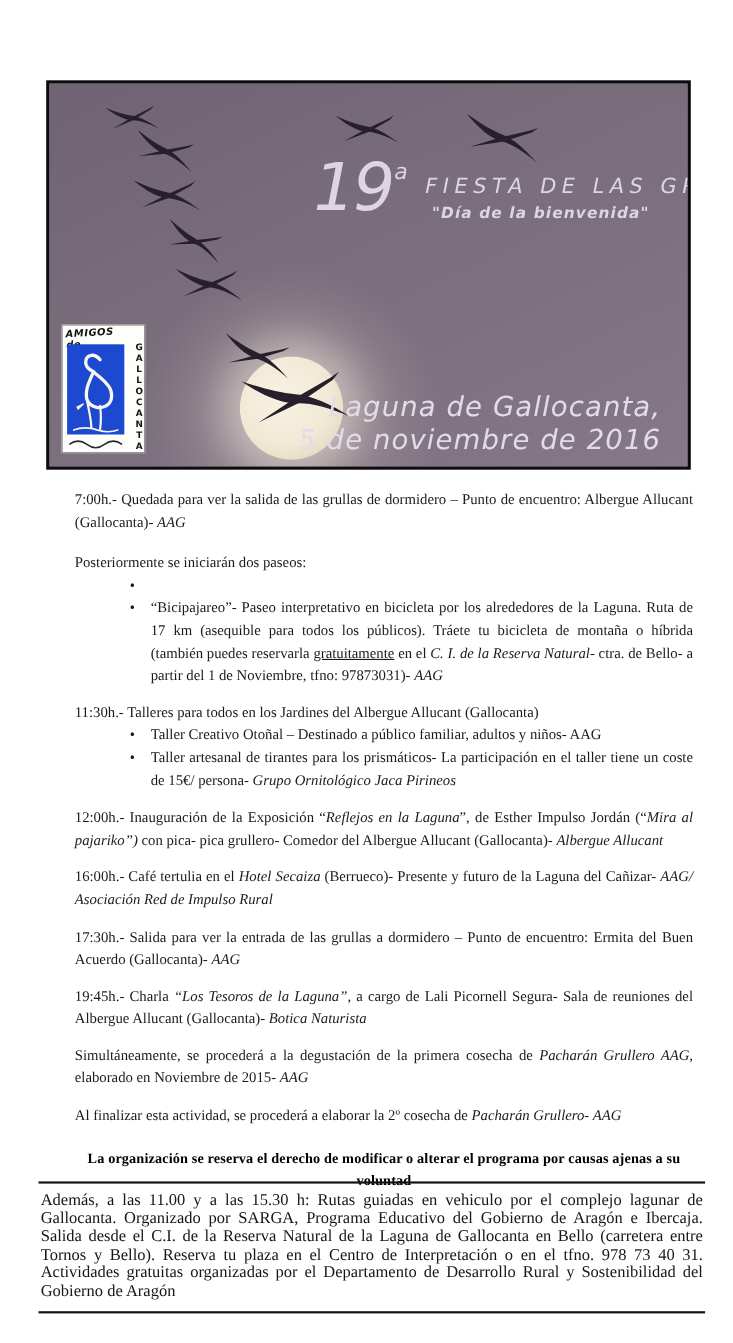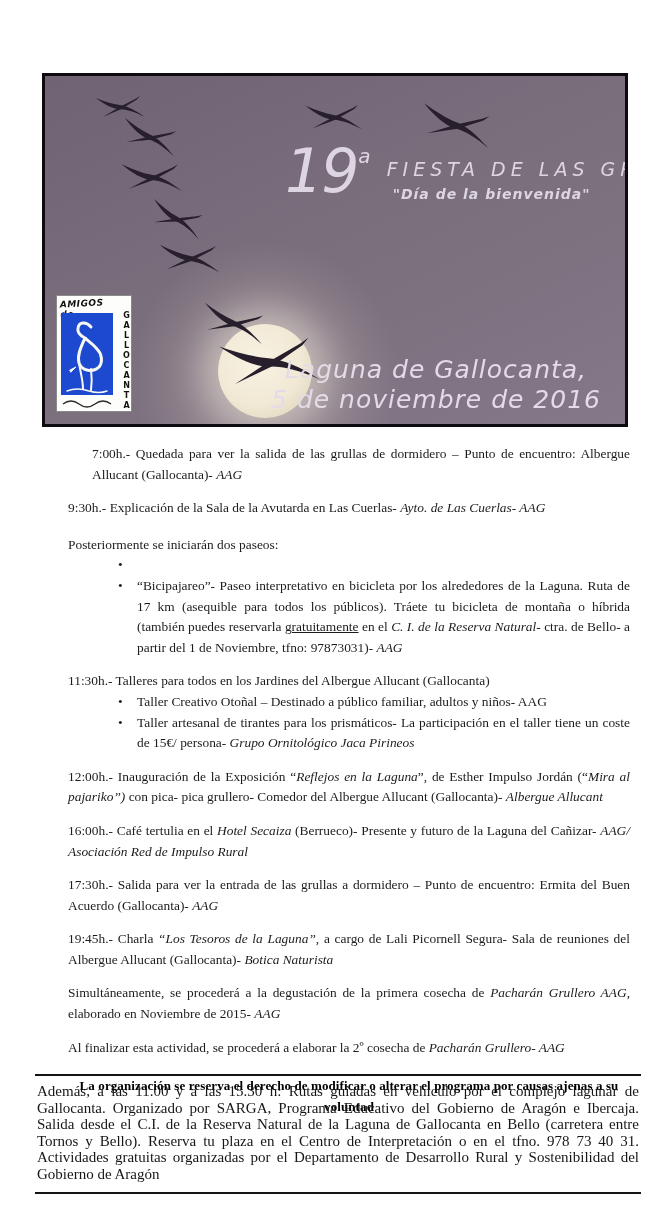--- a/index.html
+++ b/index.html
@@ -38,21 +38,21 @@
     font-style:italic;
   }
   .poster-title .num{font-size:60px;line-height:.9;font-weight:400;letter-spacing:-2px;}
   .poster-title .sup{font-size:20px;line-height:1;margin:2px 2px 0 1px;}
   .title-col{margin:14px 0 0 14px;}
   .title-main{font-size:19px;letter-spacing:5px;white-space:nowrap;}
   .title-sub{font-size:14px;font-weight:bold;letter-spacing:1px;margin:6px 0 0 6px;}
 
   .poster-date{
     position:absolute;right:24px;bottom:10px;
-    text-align:center;
+    text-align:right;
     color:#e3dce8;
     font-family:"DejaVu Sans",sans-serif;
     font-style:italic;
     font-size:25px;line-height:1.18;letter-spacing:1px;
   }
 
   
   .logo{
     position:absolute;left:11px;top:219px;width:76px;height:117px;
     background:#fdfdfb;border:1px solid #8a8a86;box-sizing:border-box;
@@ -74,21 +74,21 @@
   }
   .logo-squiggle{position:absolute;left:4px;bottom:1px;width:60px;height:14px;}
 
   
   .content{
     position:absolute;left:68px;top:444px;width:562px;
     font-size:13.4px;line-height:20.6px;
   }
   .item{text-align:justify;}
   .item.para{margin-top:13px;}
-  .item.para.first{margin-top:0;margin-left:24px;}
+  .item.para.first{margin-top:0;}
   .item.tight{margin-top:16px;}
   .item.bullet{margin-top:0;display:flex;padding-left:50px;box-sizing:border-box;}
   .item.bullet .marker{flex:none;width:19px;}
   .item.bullet .segs{flex:1;text-align:justify;}
   .it{font-style:italic;}
   .un{text-decoration:underline;}
 
   .notice{
     margin-top:18px;
     text-align:center;
@@ -167,21 +167,20 @@
 
     <div class="poster-date">
       <div>Laguna de Gallocanta,</div>
       <div>5 de noviembre de 2016</div>
     </div>
   </div>
 
   <div class="content">
     <div id="schedule-list">
         <div class="item para first"><span class="segs"><span>7:00h.- Quedada para ver la salida de las grullas de dormidero – Punto de encuentro: Albergue Allucant (Gallocanta)- </span><span class="it">AAG</span></span></div>
-        <div class="item para"><span class="segs"><span>9:30h.- Explicación de la Sala de la Avutarda en Las Cuerlas- </span><span class="it">Ayto. de Las Cuerlas- AAG</span></span></div>
         <div class="item tight"><span class="segs"><span>Posteriormente se iniciarán dos paseos:</span></span></div>
         <div class="item bullet">
           <span class="marker">•</span>
         </div>
         <div class="item bullet">
           <span class="marker">•</span>
           <span class="segs"><span>“Bicipajareo”- Paseo interpretativo en bicicleta por los alrededores de la Laguna.  Ruta de 17 km (asequible para todos los públicos). Tráete tu bicicleta de montaña o híbrida (también puedes reservarla </span><span class="un">gratuitamente</span><span> en el </span><span class="it">C. I. de la Reserva Natural</span><span>- ctra. de Bello- a partir del 1 de Noviembre, tfno: 97873031)- </span><span class="it">AAG</span></span>
         </div>
         <div class="item para"><span class="segs"><span>11:30h.- Talleres para todos en los Jardines del Albergue Allucant (Gallocanta)</span></span></div>
         <div class="item bullet">

